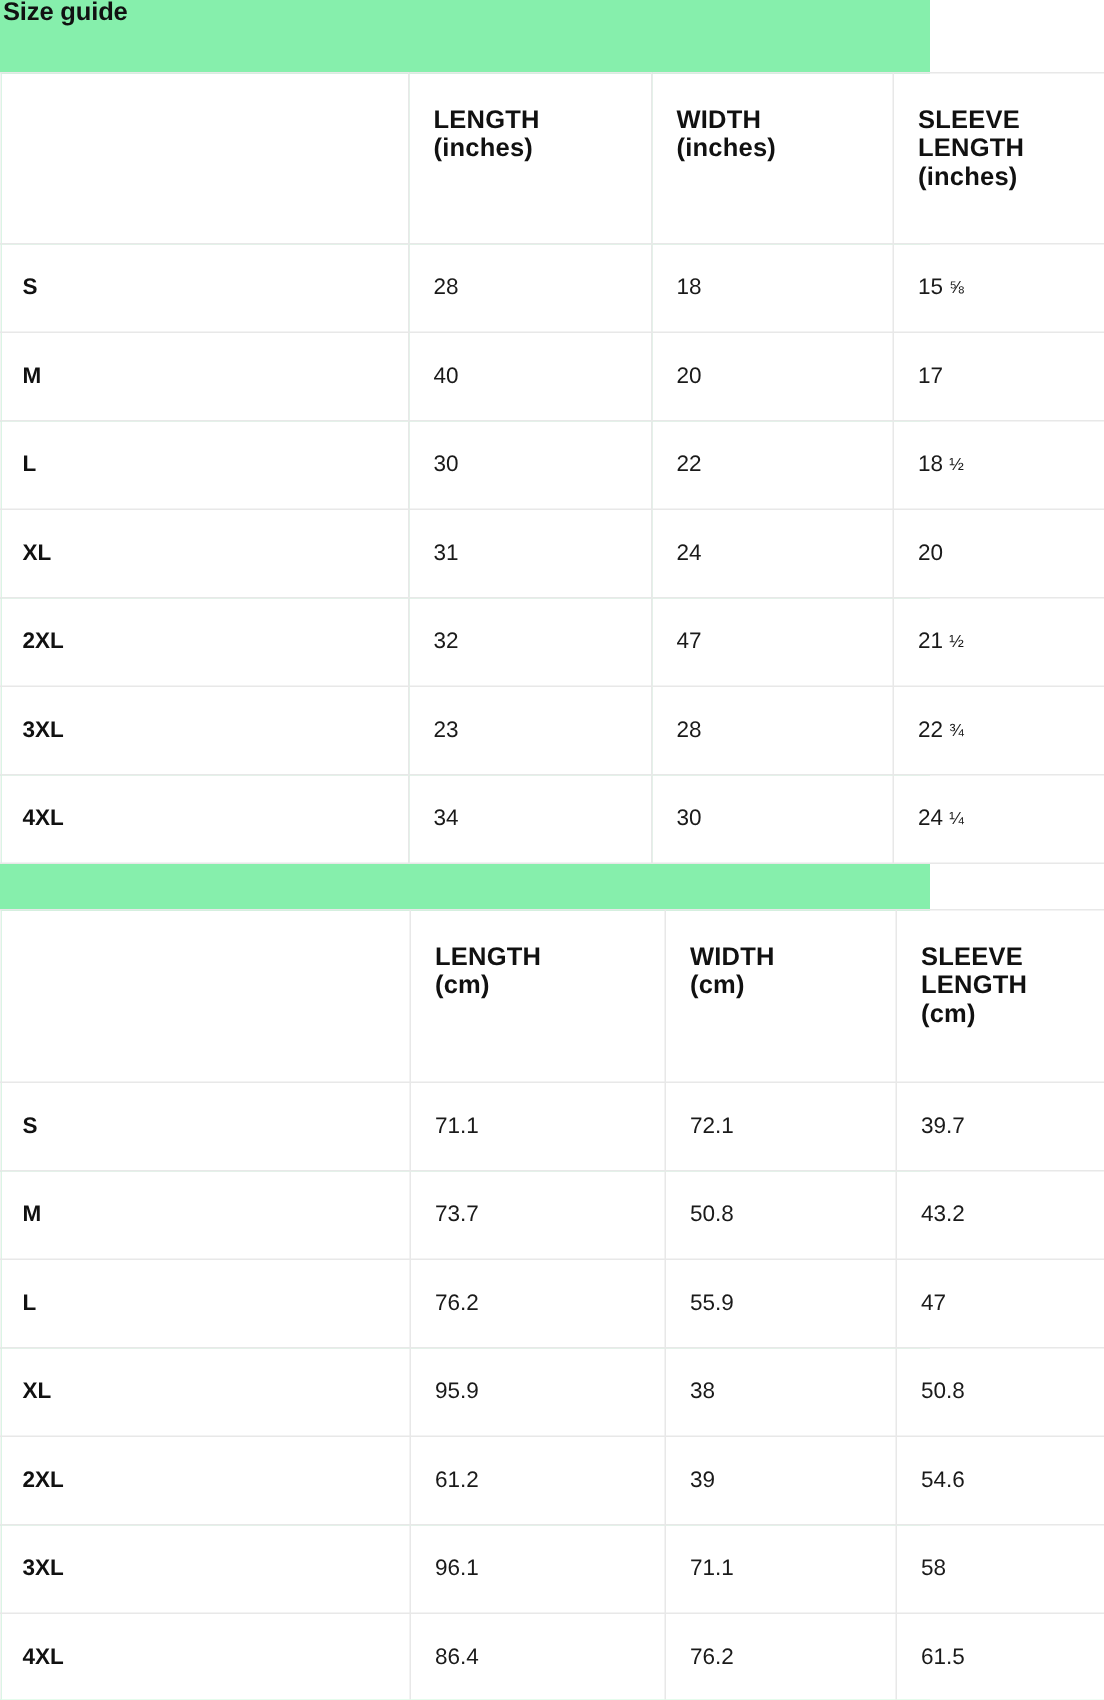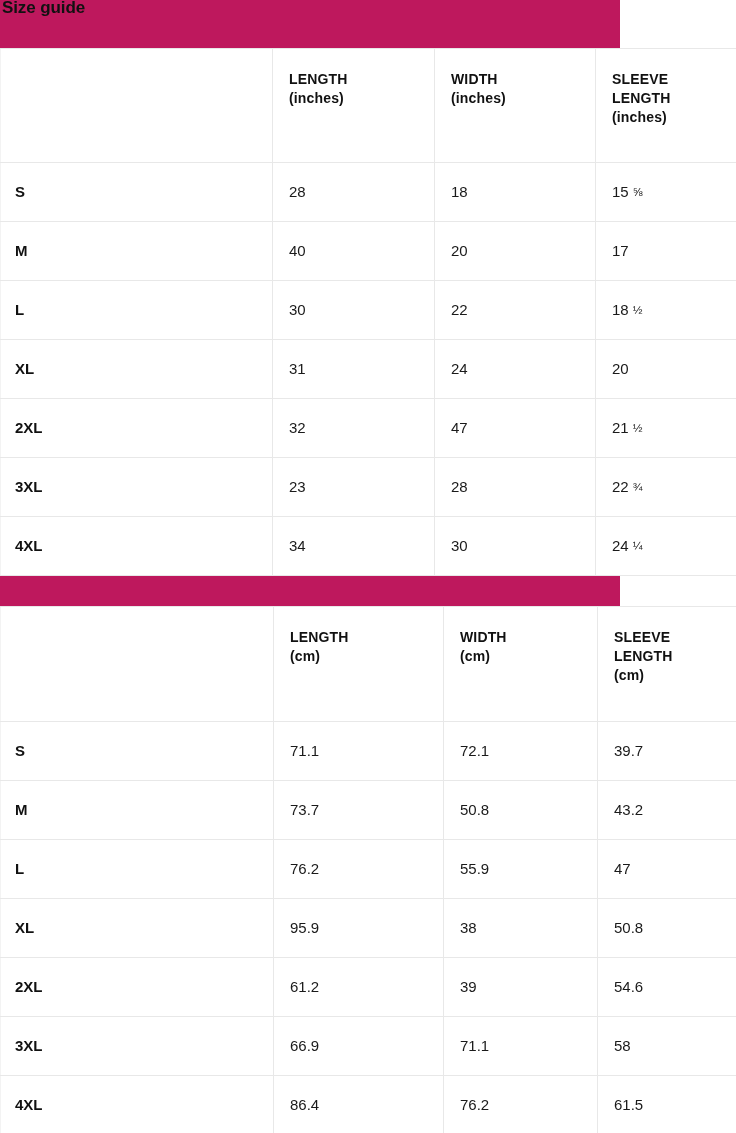--- a/index.html
+++ b/index.html
@@ -13,21 +13,21 @@
     height: 1133px;
     font-family: "Liberation Sans", sans-serif;
     color: #1a1a1a;
     overflow: hidden;
   }
 
   .page {
     position: relative;
     width: 620px;
     height: 1133px;
-    background: #be185d;
+    background: #86efac;
   }
 
   
   .size-guide-title {
     position: absolute;
     left: 2px;
     top: -3px;
     font-size: 17px;
     font-weight: bold;
     letter-spacing: -0.1px;
@@ -60,21 +60,21 @@
   }
   .size-table th:first-child,
   .size-table td:first-child {
     border-left: 1px solid #f3f3f3;
     padding-left: 14px;
   }
 
   
   .size-table thead th {
     font-weight: bold;
-    font-size: 14px;
+    font-size: 17px;
     line-height: 19px;
     letter-spacing: 0.15px;
     color: #111111;
     vertical-align: top;
     padding-top: 21px;
     padding-bottom: 12px;
     height: 114px;
   }
   #table-cm thead th { height: 115px; }
   .size-table thead th.corner-cell { font-size: 0; }
@@ -236,21 +236,21 @@
         <td>50.8</td>
       </tr>
       <tr>
         <td class="size-label">2XL</td>
         <td>61.2</td>
         <td>39</td>
         <td>54.6</td>
       </tr>
       <tr>
         <td class="size-label">3XL</td>
-        <td>66.9</td>
+        <td>96.1</td>
         <td>71.1</td>
         <td>58</td>
       </tr>
       <tr>
         <td class="size-label">4XL</td>
         <td>86.4</td>
         <td>76.2</td>
         <td>61.5</td>
       </tr>
     </tbody>

